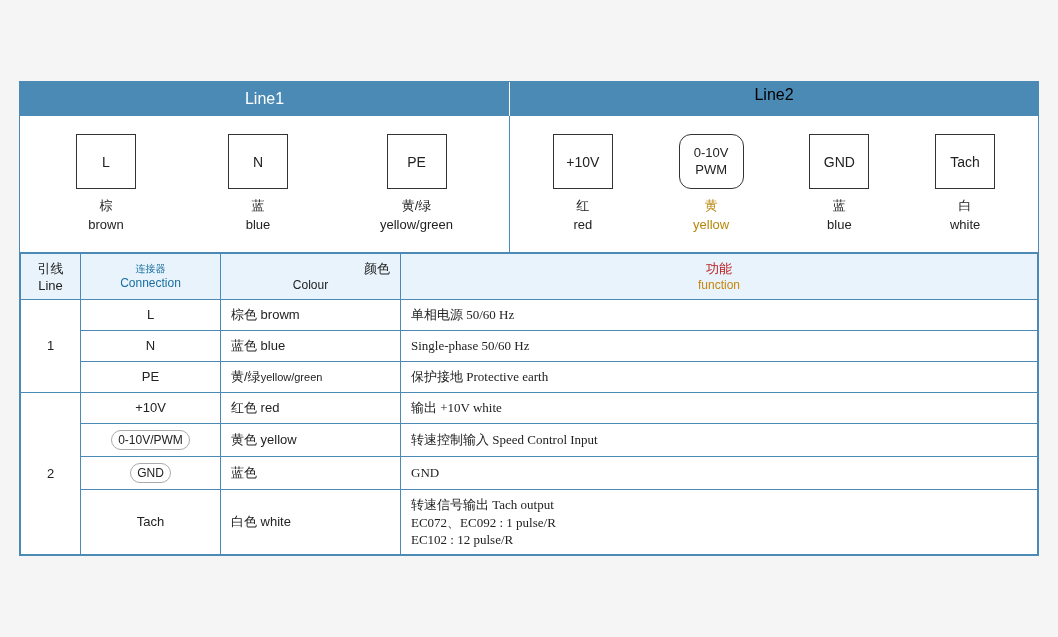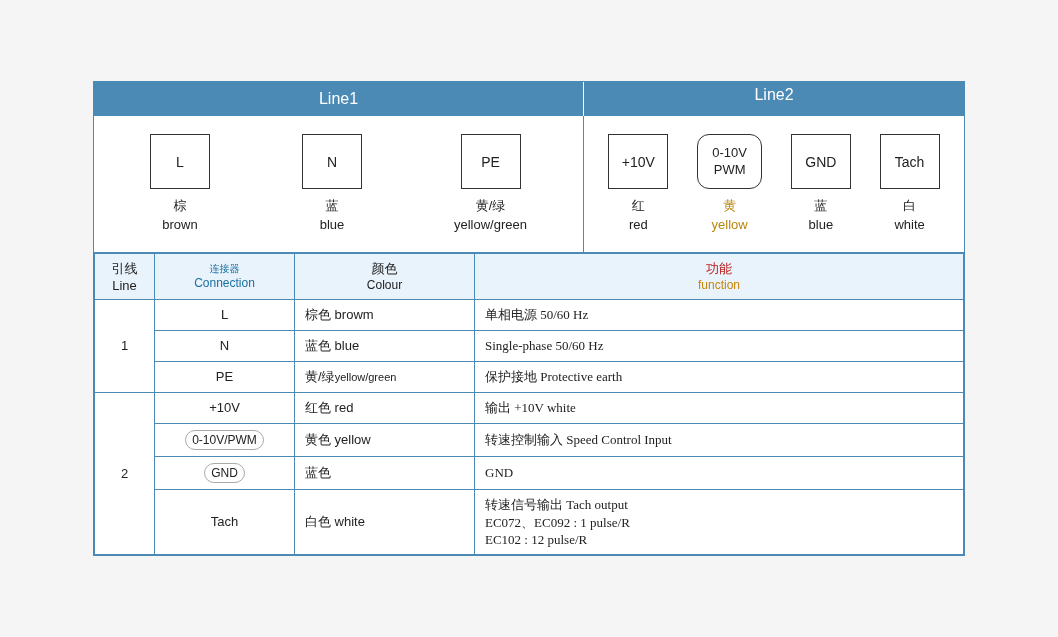--- a/index.html
+++ b/index.html
@@ -6,41 +6,41 @@
     body {
       font-family: Arial, "Microsoft YaHei", sans-serif;
       background: #f5f5f5;
       display: flex;
       justify-content: center;
       align-items: center;
       min-height: 637px;
       width: 1058px;
     }
     .main-container {
-      width: 872px;
+      width: 1020px;
       border: 1.5px solid #4a8ab5;
       background: #fff;
     }
     
     .header-row {
       display: flex;
       background: #4a8ab5;
     }
     .header-line1 {
       flex: 0 0 490px;
       text-align: center;
       color: #fff;
       font-size: 16px;
       padding: 8px 0;
       border-right: 1.5px solid #fff;
     }
     .header-line2 {
       flex: 1;
       text-align: center;
-      color: #ffffff;
+      color: #000000;
       font-size: 16px;
       padding: 4px 0;
     }
     
     .diagram-row {
       display: flex;
       border-bottom: 1.5px solid #4a8ab5;
     }
     .diagram-line1 {
       flex: 0 0 490px;
@@ -99,21 +99,21 @@
       vertical-align: middle;
       font-size: 13px;
       color: #222;
     }
     .table-section thead tr th {
       background: #e8f3fc;
       font-weight: normal;
     }
     .th-conn span.cn { display: block; font-size: 10px; color: #1a6fa0; }
     .th-conn span.en { display: block; font-size: 12px; color: #1a6fa0; }
-    .th-colour span.cn { display: block; font-size: 13px; color: #222; }
+    .th-colour span.cn { display: block; font-size: 13px; color: #222; text-align: right; }
     .th-colour span.en { display: block; font-size: 12px; color: #222; }
     .th-func span.cn { display: block; font-size: 13px; color: #b91c1c; font-family: Liberation Serif, serif; }
     .th-func span.en { display: block; font-size: 12px; color: #c8860a; }
     .line-num-cell {
       text-align: center;
       font-size: 14px;
       vertical-align: middle;
     }
     .conn-cell {
       text-align: center;

